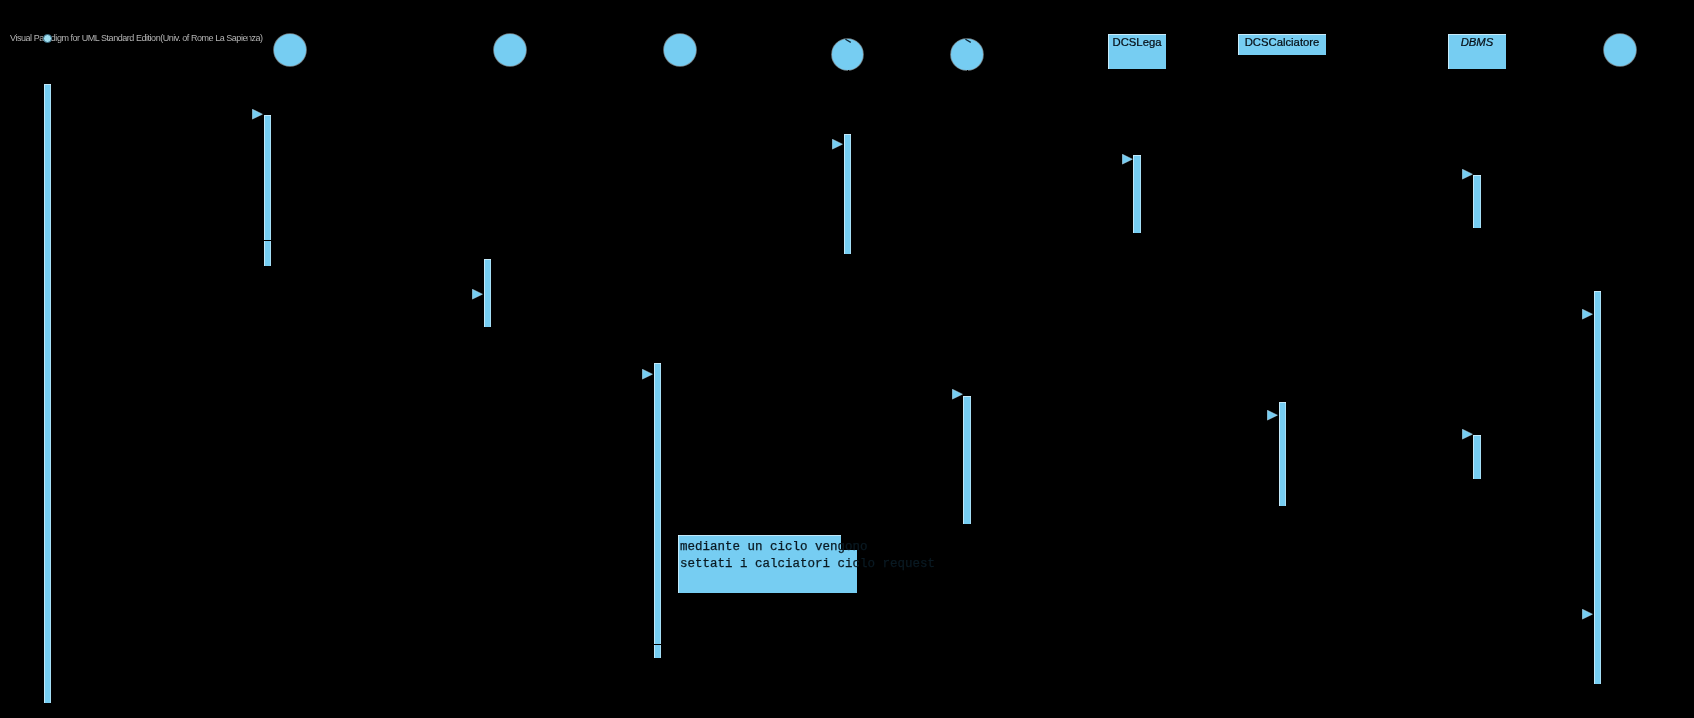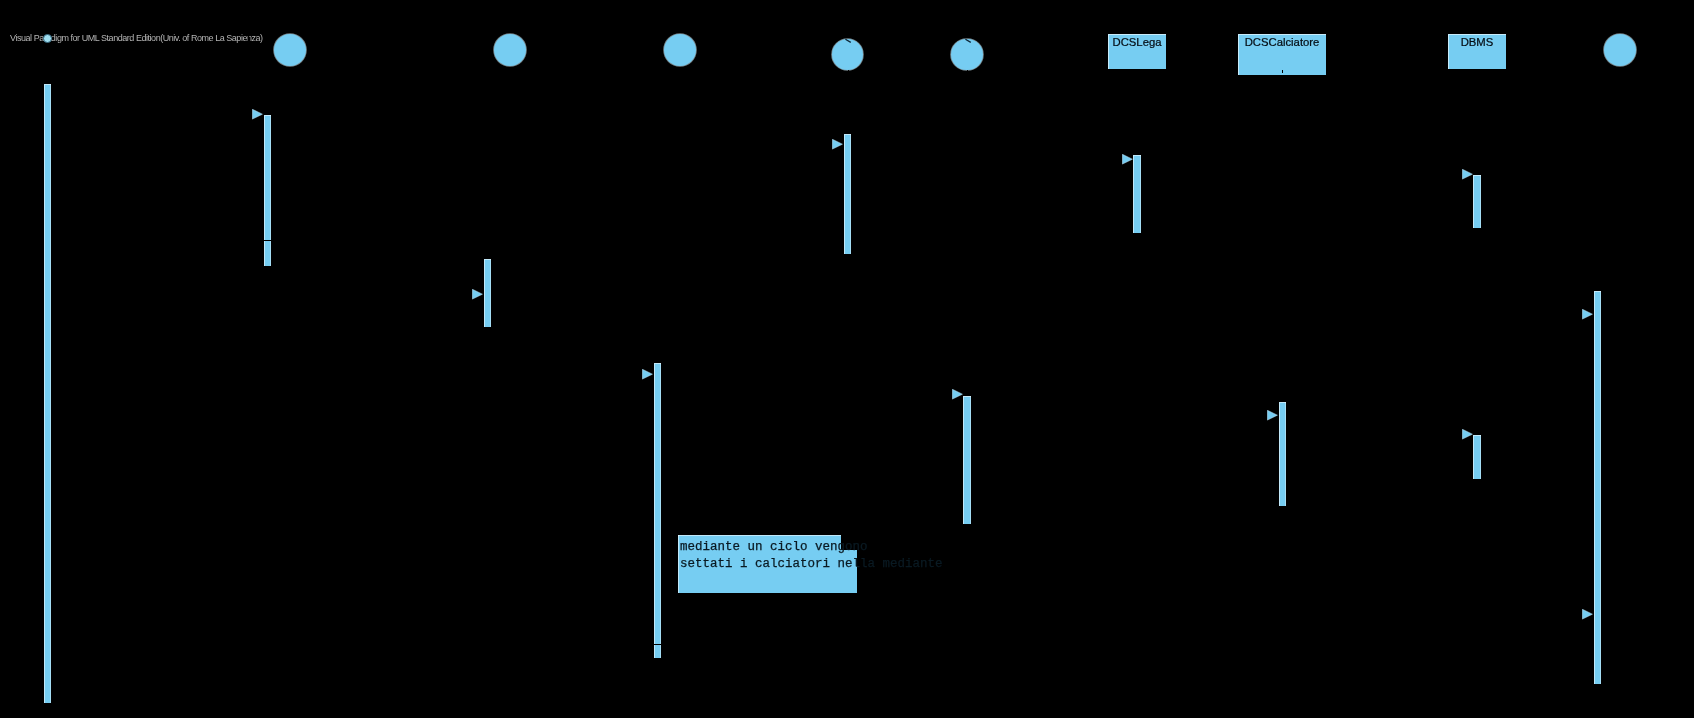--- a/index.html
+++ b/index.html
@@ -72,25 +72,25 @@
       <div class="lifeline" style="left: 847.5px; top: 70px; height: 640px;"></div>
       <div class="icon-circle" style="left: 951.4px; top: 38.6px; width: 31.2px; height: 31.2px;"></div>
       <svg class="ctrl-arrow" width="14" height="10" style="left: 963.7px; top: 37.4px;">
         <path d="M1.4,2.2 L6.8,5.4" stroke="#0d2636" stroke-width="1.3" stroke-linecap="butt" fill="none"></path>
       </svg>
       <div class="lifeline" style="left: 967px; top: 70px; height: 640px;"></div>
       <div class="objbox" style="left: 1108px; top: 34.4px; width: 58px; height: 34.6px;">
         <div class="objlabel" style="top: 2.5px; margin-left: -0.4px;">DCSLega</div>
       </div>
       <div class="lifeline" style="left: 1137px; top: 70px; height: 640px;"></div>
-      <div class="objbox" style="left: 1238.2px; top: 34.4px; width: 88px; height: 41px;">
+      <div class="objbox" style="left: 1238.2px; top: 34.4px; width: 88px; height: 21px;">
         <div class="objlabel" style="top: 2.5px; margin-left: -0.4px;">DCSCalciatore</div>
       </div>
       <div class="lifeline" style="left: 1282.2px; top: 70px; height: 640px;"></div>
-      <div class="objbox" style="left: 1448px; top: 34.4px; width: 58px; height: 34.6px;">
+      <div class="objbox" style="left: 1448px; top: 34.4px; width: 58px; height: 34.6px; font-style: italic;">
         <div class="objlabel" style="top: 2.5px; margin-left: -0.4px;">DBMS</div>
       </div>
       <div class="lifeline" style="left: 1477px; top: 70px; height: 640px;"></div>
       <svg class="ctrl-arrow" width="26" height="36" style="left: 1577.6px; top: 32px;">
         <path d="M0.5,2.5 L0.5,33.5 M0.5,18.5 L14,18.5" stroke="#000000" stroke-width="1" fill="none"></path>
       </svg>
       <div class="icon-circle" style="left: 1603.5px; top: 34.2px; width: 32.2px; height: 32.2px;"></div>
       <div class="lifeline" style="left: 1597.6px; top: 70px; height: 640px;"></div>
     </div>
   <div id="acts">
@@ -153,16 +153,16 @@
       <svg class="arrowhead" width="12" height="12" style="left: 1582.2px; top: 609.1px;">
         <polygon points="0.4,0.3 10.4,5.2 0.4,10.1" fill="#76cdf2" stroke="#b9e3f8" stroke-width="0.55" stroke-linejoin="miter"></polygon>
       </svg>
     </div>
   <div id="notes">
       <div class="note" style="left: 678px; top: 535px; width: 179px; height: 58px;">
         <div class="note-body" style="left: 0px; top: 0px; width: 179px; height: 58px; clip-path: polygon(0px 0px, 163px 0px, 163px 15px, 179px 15px, 179px 58px, 0px 58px);"></div>
         <div class="note-bevel" style="left: 0px; top: 0px; width: 163px; height: 1px;"></div>
         <div class="note-bevel" style="left: 0px; top: 0px; width: 1px; height: 58px;"></div>
         <div class="note-line" style="left: 2px; top: 5.8px;">mediante un ciclo vengono</div>
-        <div class="note-line" style="left: 2px; top: 22.6px;">settati i calciatori nella mediante</div>
+        <div class="note-line" style="left: 2px; top: 22.6px;">settati i calciatori ciclo request</div>
       </div>
     </div>
 </div>
 
 </body></html>

